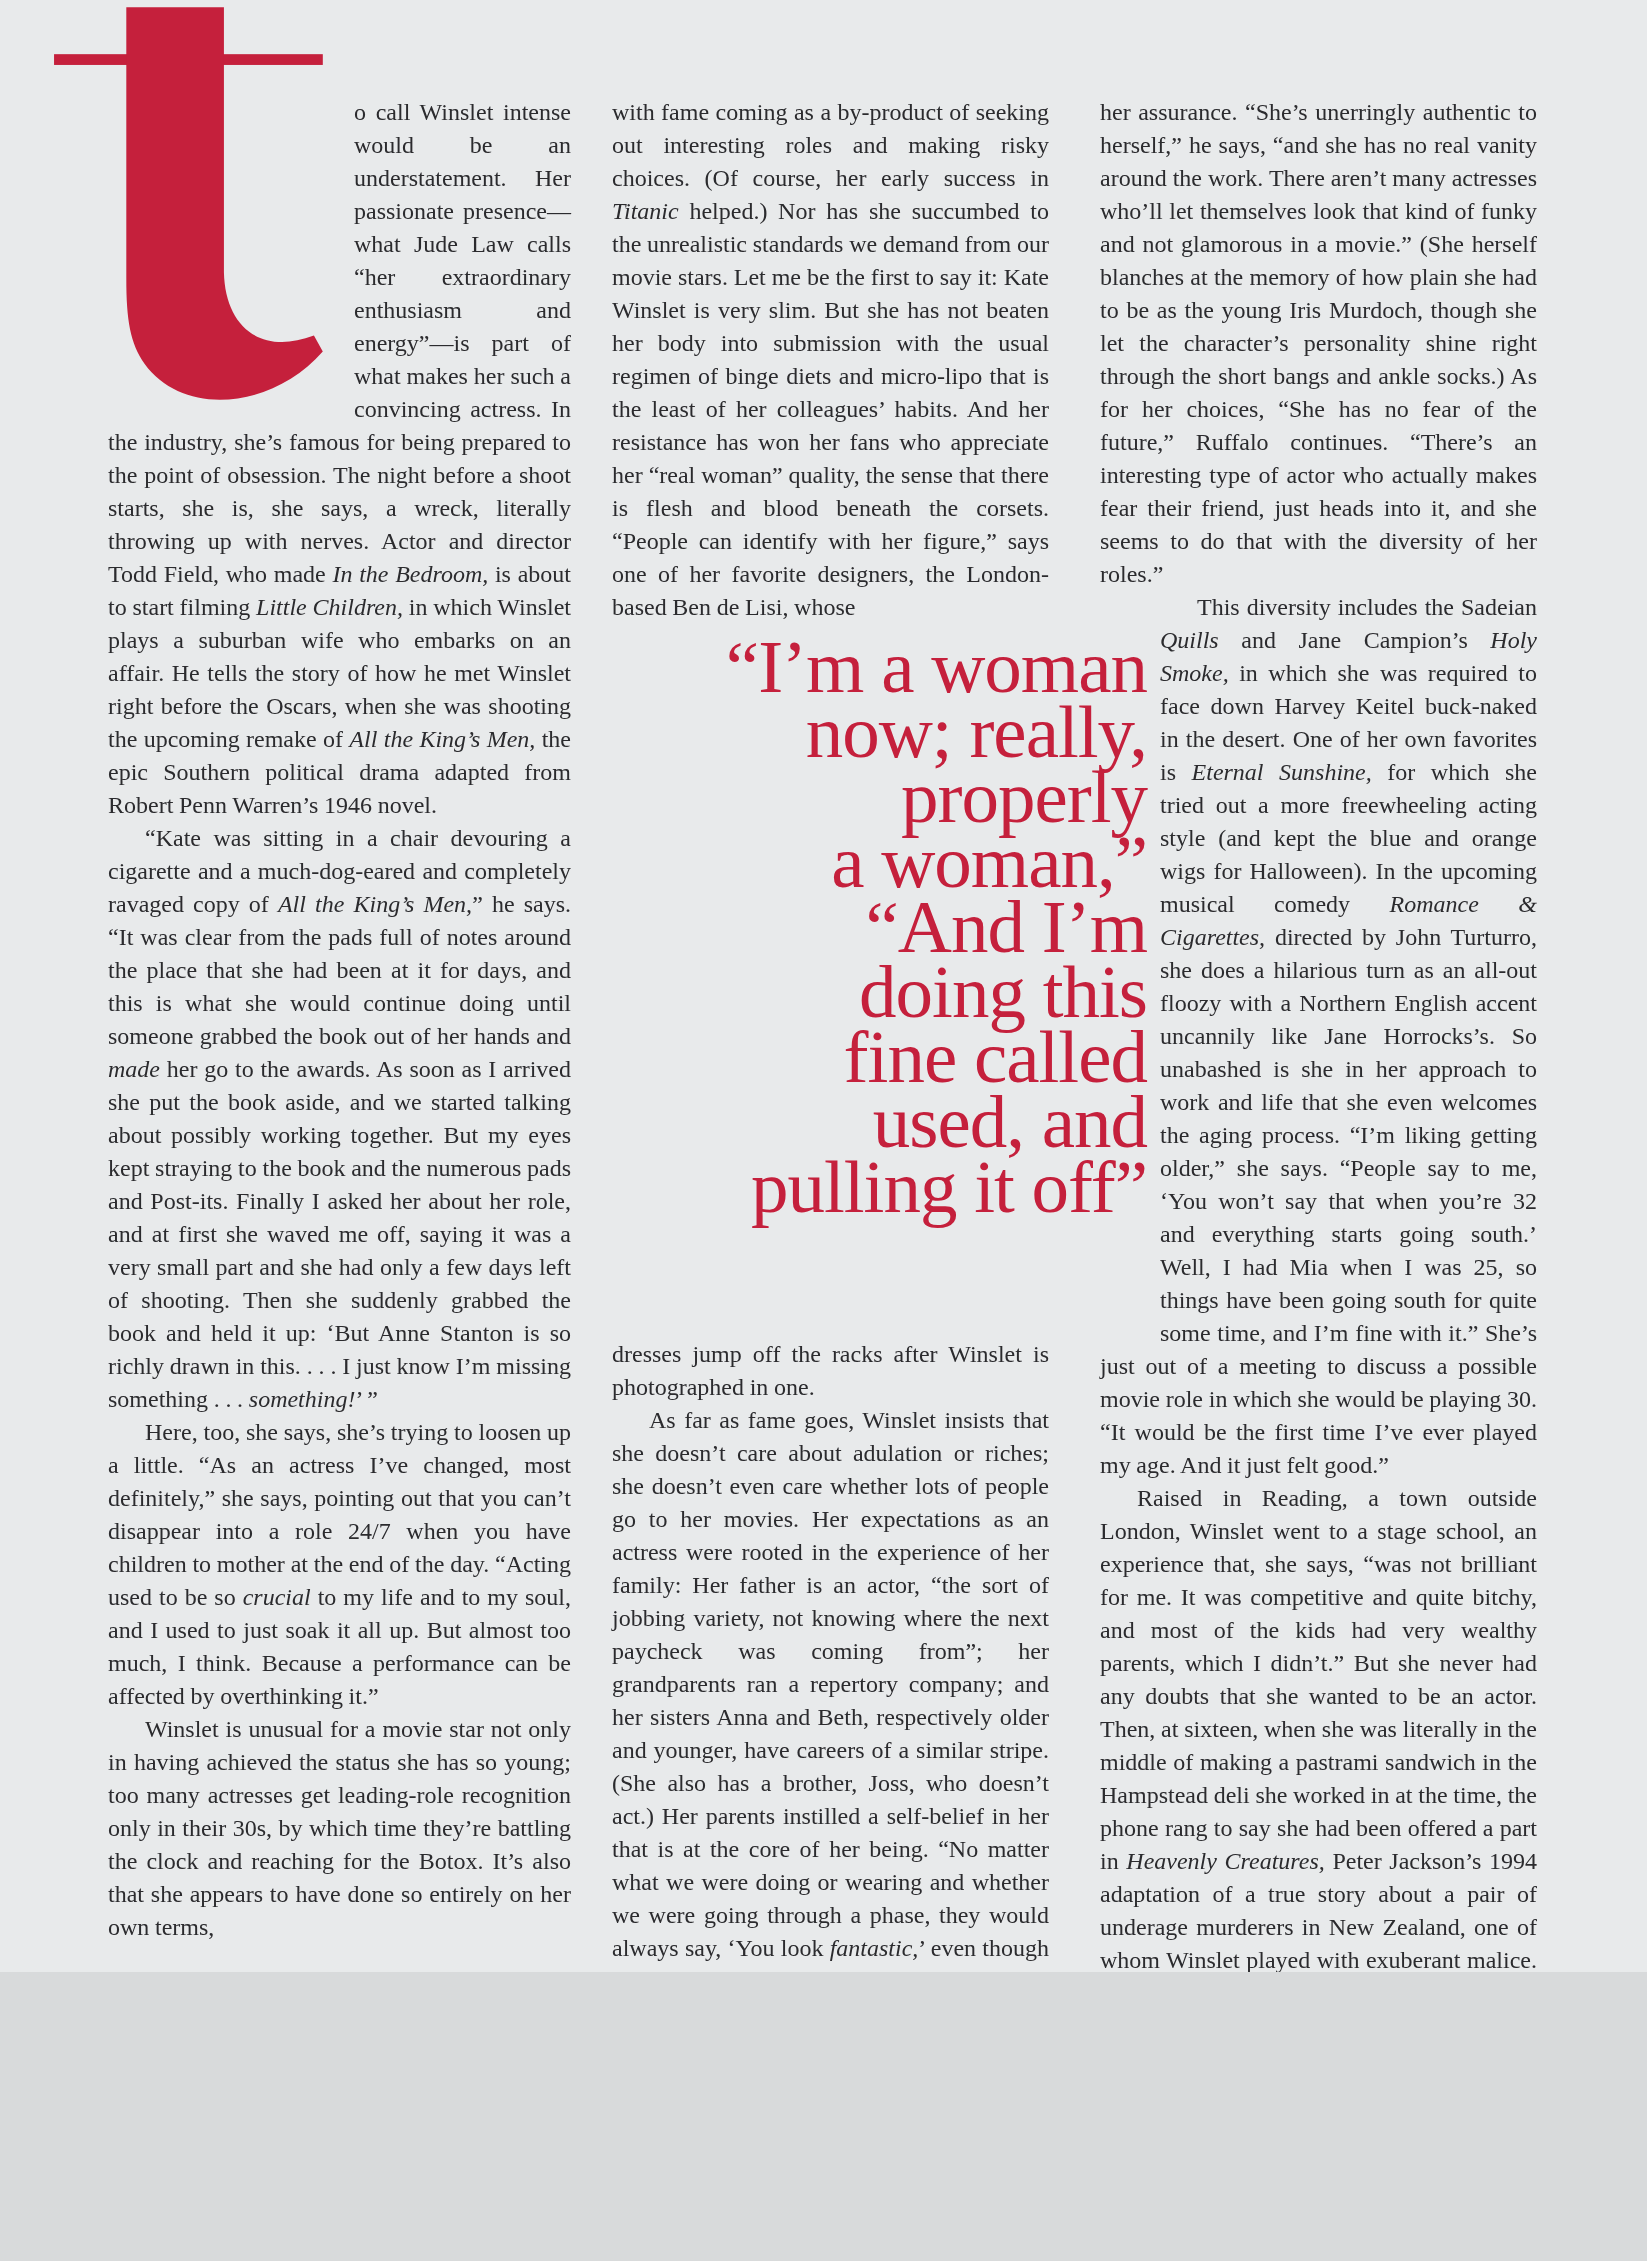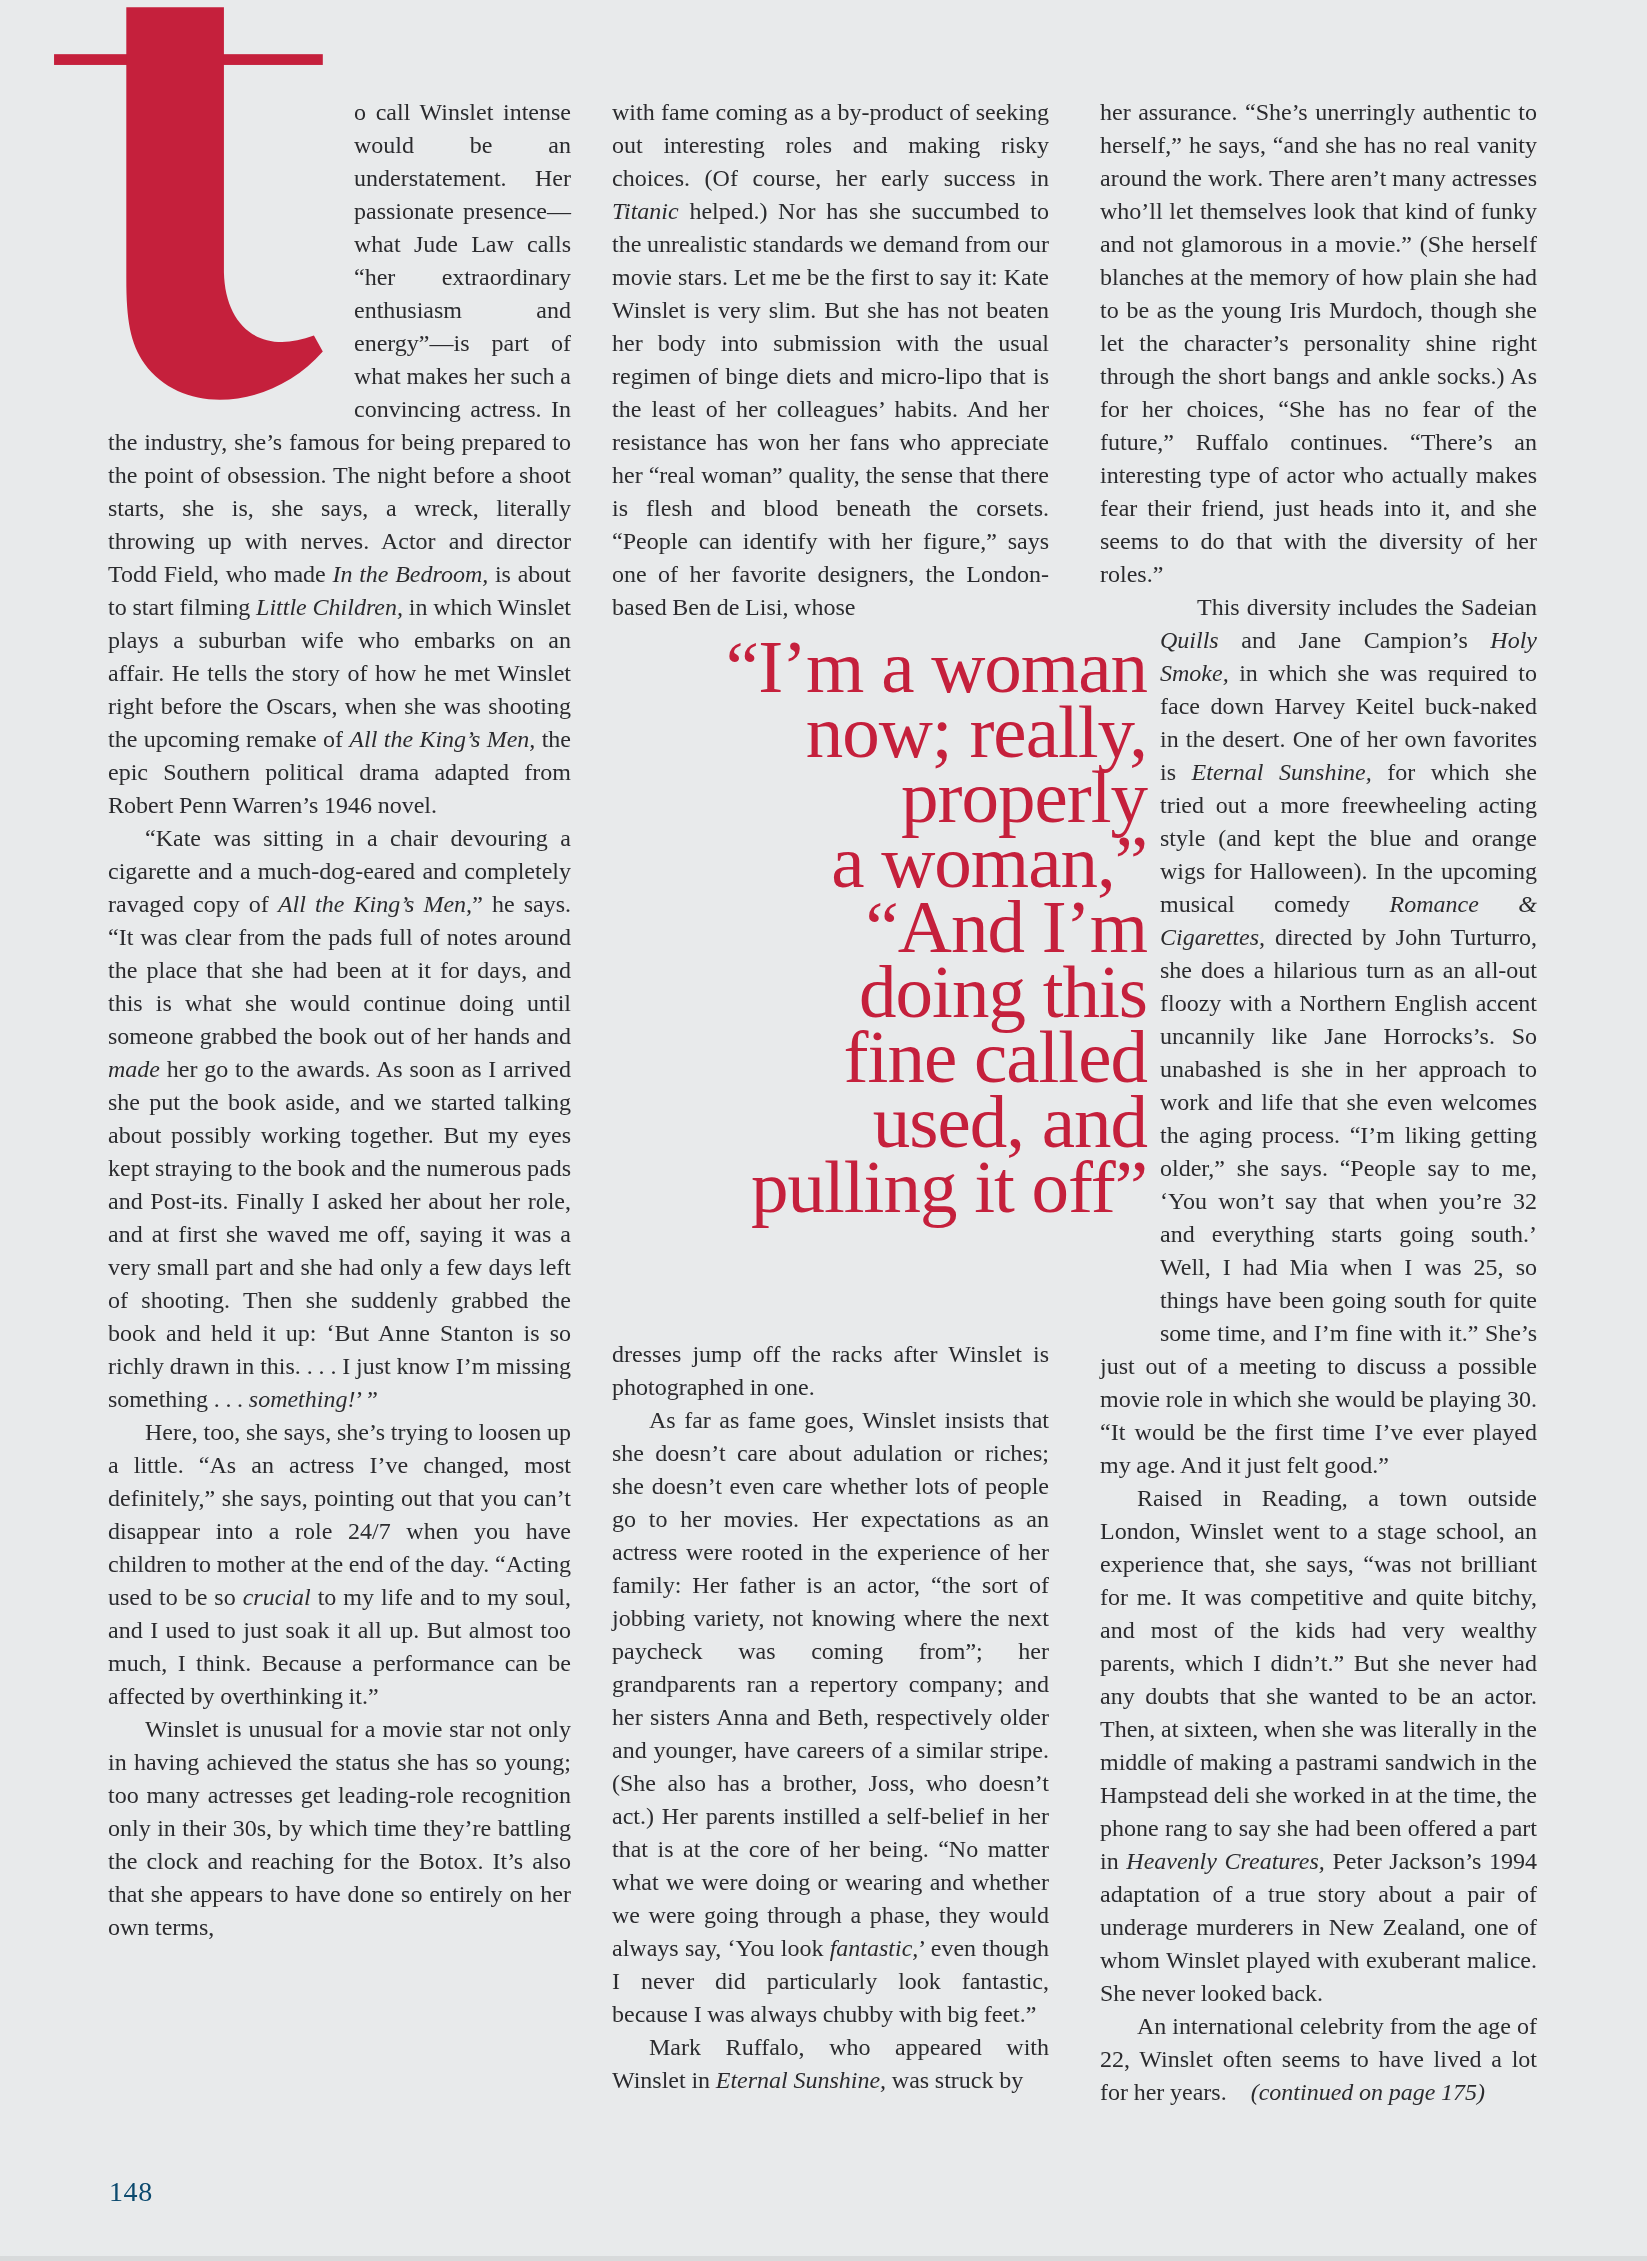--- a/index.html
+++ b/index.html
@@ -1,18 +1,18 @@
 <!DOCTYPE html>
 <html lang="en" style="font-size:10px"><head>
 <meta charset="utf-8">
 <style>
   html,body{margin:0;padding:0;background:#d8dadb;}
   .page{
     position:relative;
-    width:1647px;height:2256px;
+    width:1647px;height:1972px;
     background:#e8eaeb;
     font-family:"Liberation Serif", serif;
     color:#2b2b2e;
     overflow:hidden;
   }
   
   .col{
     position:absolute;
     text-align:justify;
     font-size:24px;

